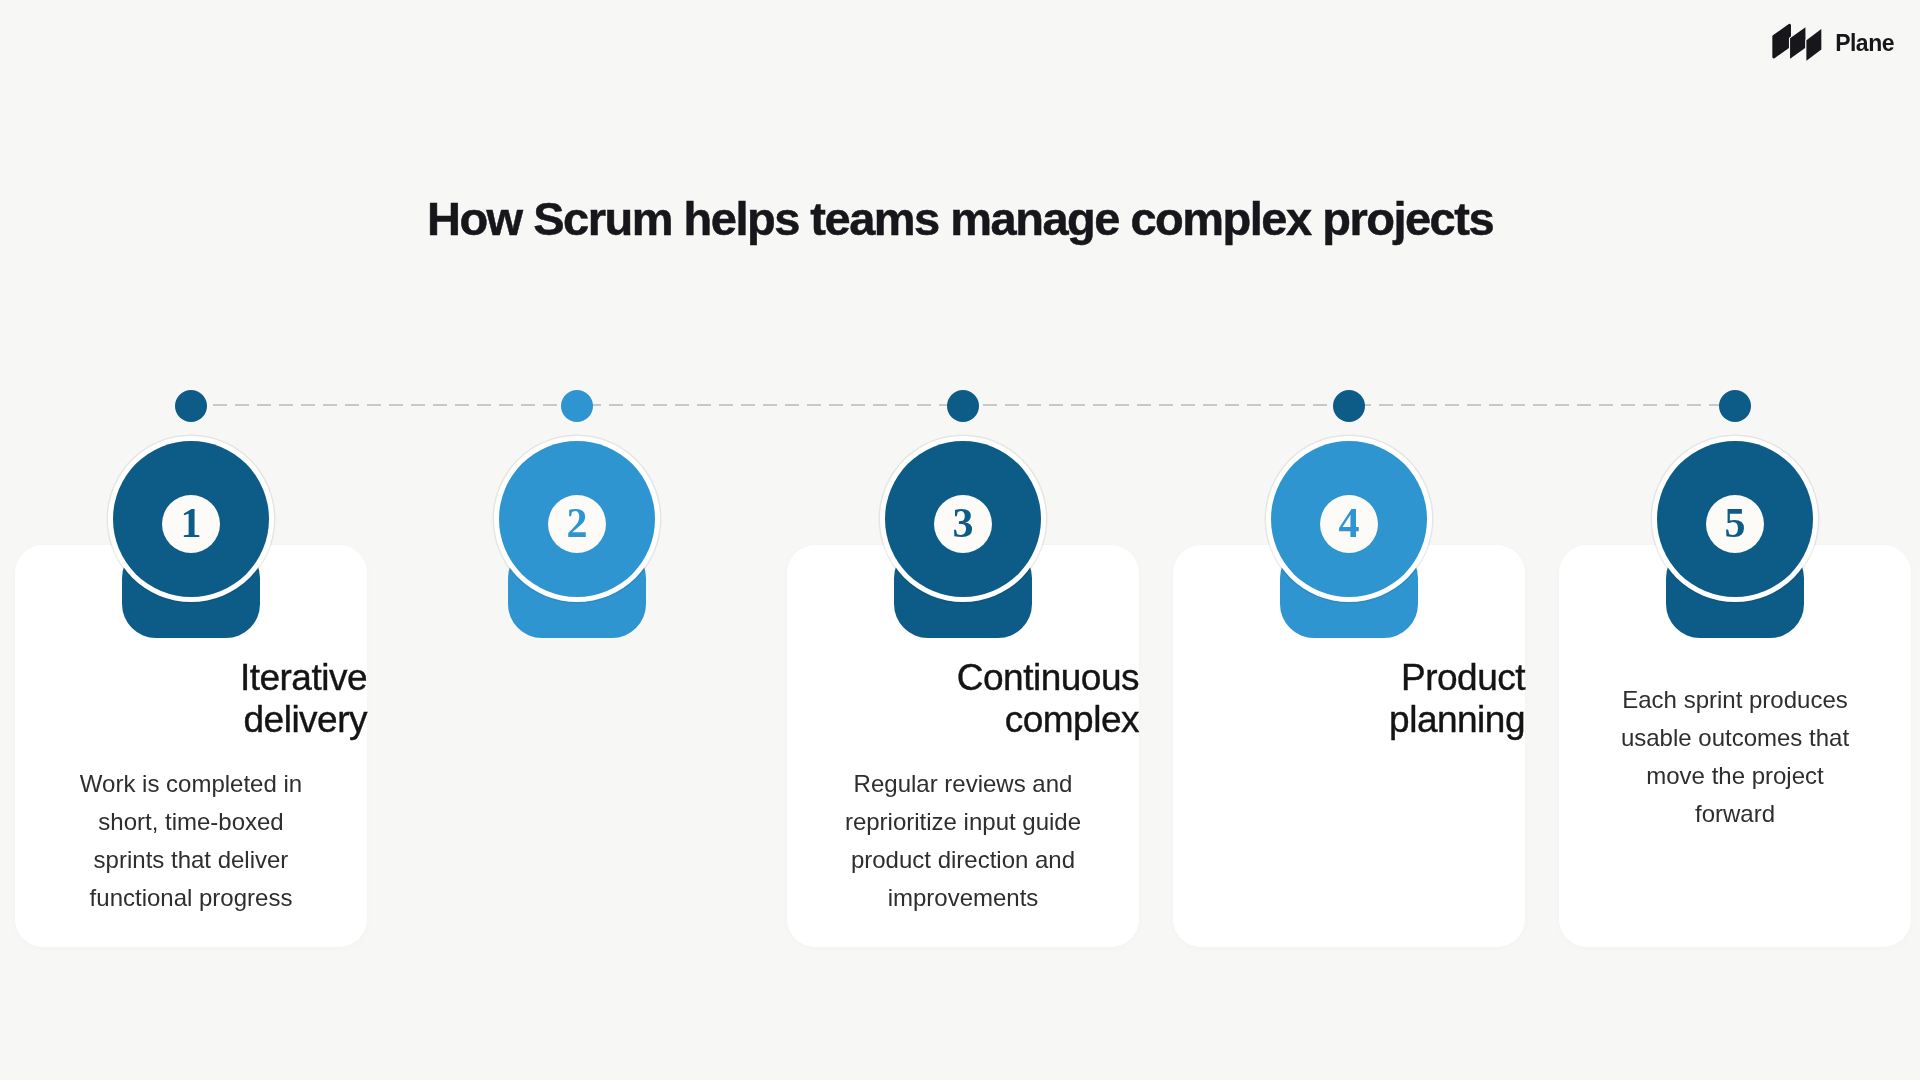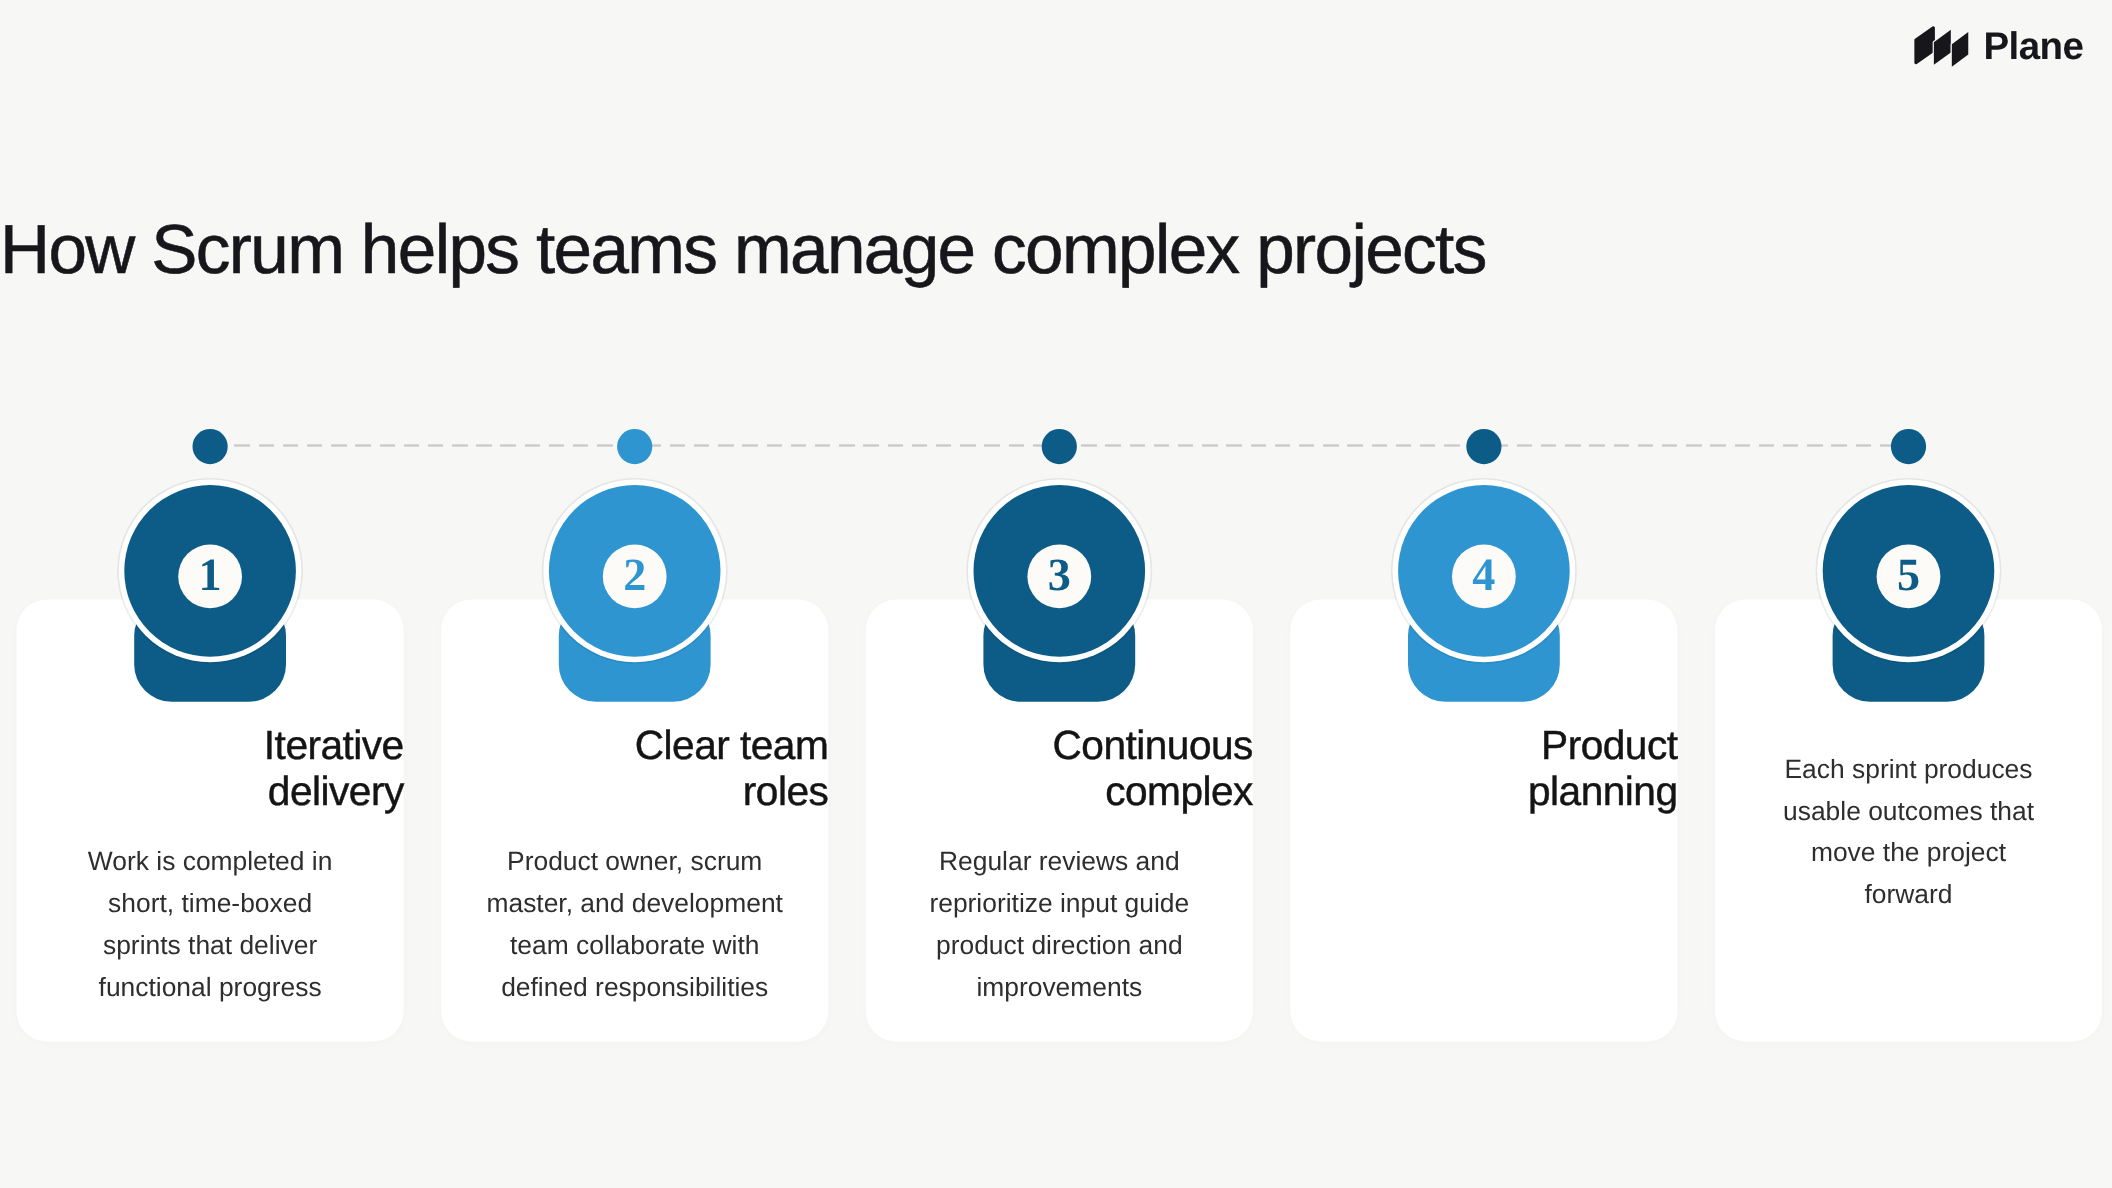--- a/index.html
+++ b/index.html
@@ -8,26 +8,26 @@
     position:relative;
     background:#f7f7f6;
     font-family:"Liberation Sans", sans-serif;
     color:#17171b;
     overflow:hidden;
   }
 
   
   .brand { position:absolute; top:22px; right:26px; display:flex; align-items:center; gap:9px; }
   .brand-mark { width:56px; height:42px; display:block; }
-  .brand-name { font-size:35px; font-weight:700; letter-spacing:-0.5px; color:#17171b; }
+  .brand-name { font-size:23px; font-weight:700; letter-spacing:-0.5px; color:#17171b; }
 
   
   .page-title {
     position:absolute; top:193px; left:0; width:100%;
-    text-align:left; font-size:63px; line-height:1.1; font-weight:400;
+    text-align:center; font-size:47px; line-height:1.1; font-weight:700;
     letter-spacing:-1.5px; color:#17171b;
     -webkit-text-stroke:0.5px currentColor;
   }
 
   
   .timeline-line {
     position:absolute; top:404px; left:191px; width:1544px; height:2px;
     background:repeating-linear-gradient(90deg,#c8c8c8 0 14px, transparent 14px 22px);
     z-index:1;
   }
@@ -137,28 +137,20 @@
   </div>
 
   <div class="step tone-light">
     <div class="dot tone-light"></div>
     <div class="marker-rect"></div>
     <div class="marker-circle">
       <div class="marker-number">
         <span>2</span>
       </div>
     </div>
-    <div class="card">
-      <h3 class="card-title">Clear team
-roles</h3>
-      <p class="card-desc">Product owner, scrum
-master, and development
-team collaborate with
-defined responsibilities</p>
-    </div>
   </div>
 
   <div class="step tone-dark">
     <div class="dot tone-dark"></div>
     <div class="marker-rect"></div>
     <div class="marker-circle">
       <div class="marker-number">
         <span>3</span>
       </div>
     </div>

